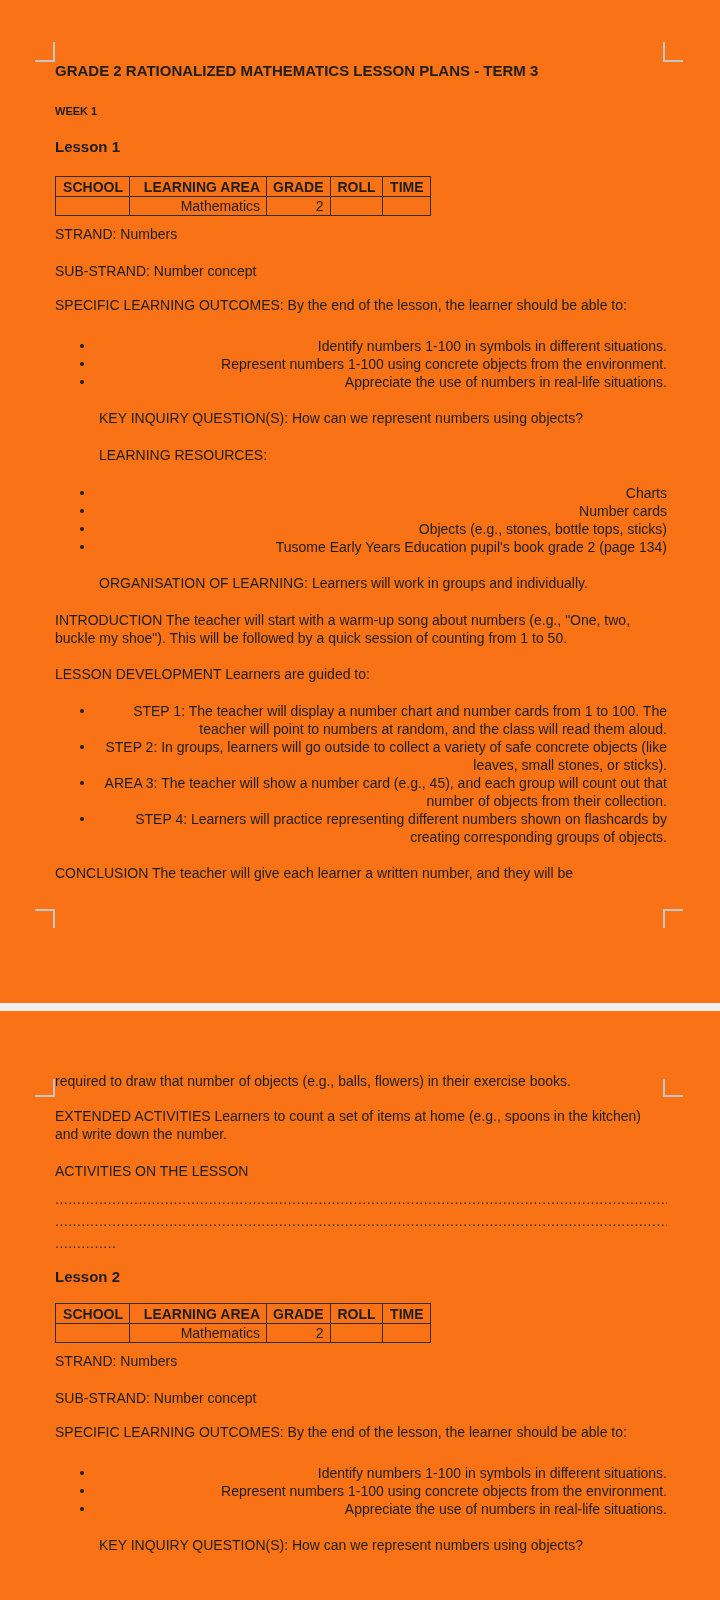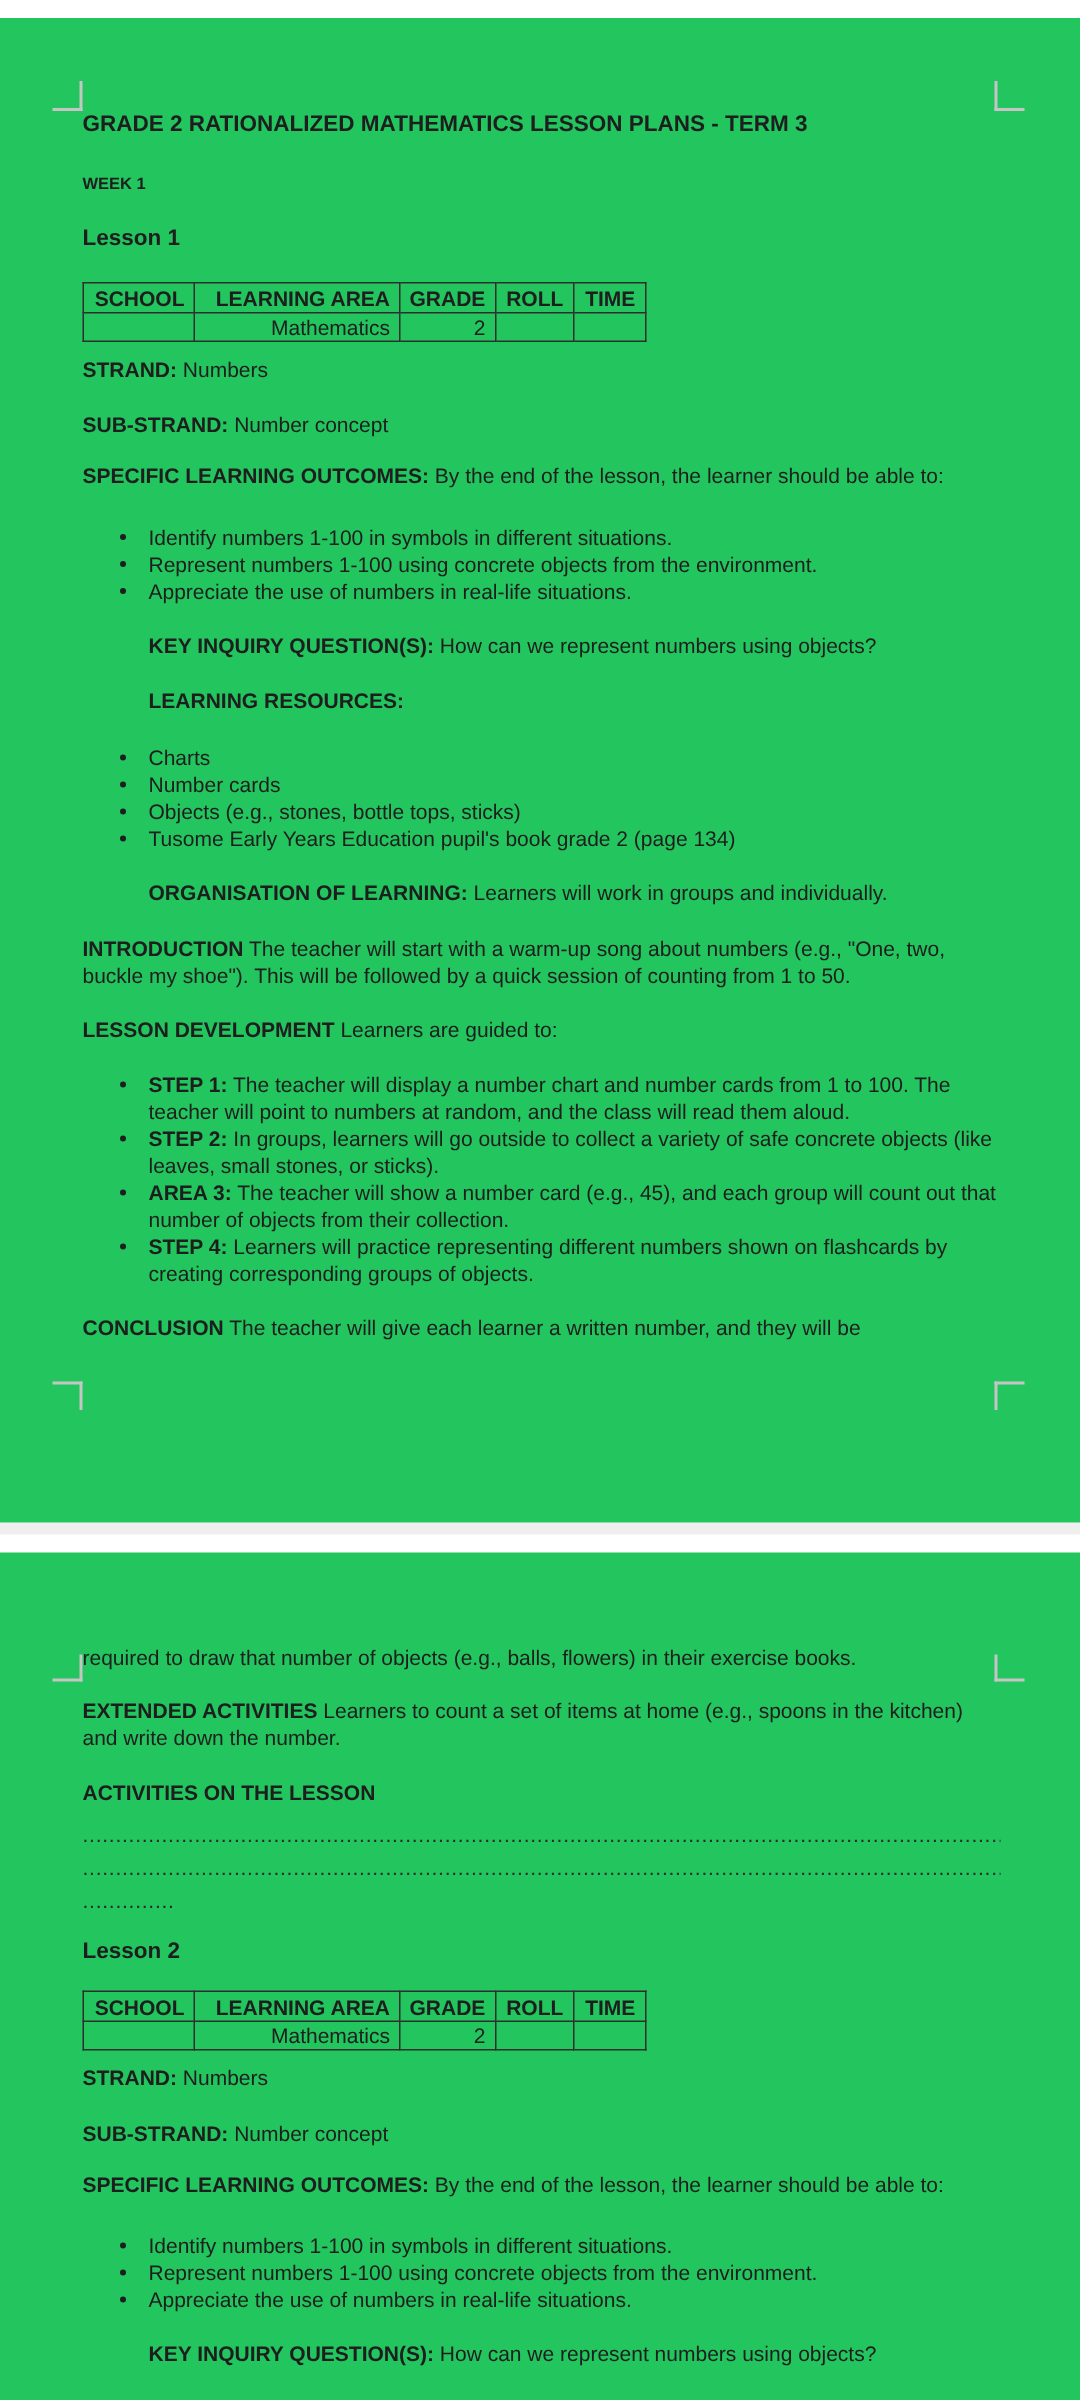--- a/index.html
+++ b/index.html
@@ -4,21 +4,21 @@
 <style>
   * { margin: 0; padding: 0; box-sizing: border-box; }
   html, body {
     width: 720px;
     background: #ffffff;
     font-family: "Liberation Sans", "DejaVu Sans", sans-serif;
     color: #1e1e1e;
   }
   body { height: 1600px; overflow: hidden; }
 
-  .page { position: relative; background: #22c55e; overflow: hidden; margin-top: 12px; }
+  .page { position: relative; background: #f97316; overflow: hidden; }
   .page-1 { height: 1003px; }
   .page-2 { height: 589px; }
   .page-separator { height: 8px; background: #efefef; }
 
   .content {
     padding-left: 55px;
     padding-right: 53px;
     font-size: 14px;
     line-height: 18px;
   }
@@ -60,23 +60,23 @@
   .col-roll   { width: 52px; }
   .col-time   { width: 48px; }
 
   p.line { margin-top: 18px; }
   p.mt9  { margin-top: 9px; }
   p.mt16 { margin-top: 16px; }
   p.mt17 { margin-top: 17px; }
   p.mt19 { margin-top: 19px; }
   p.mt0  { margin-top: 0; }
   .indent { margin-left: 44px; }
-  b { font-weight: 700; }
-
-  ul.doc-list { list-style: none; margin-top: 23px; }
+  b { font-weight: 400; }
+
+  ul.doc-list { list-style: none; margin-top: 23px; text-align: right; }
   ul.doc-list.mt19 { margin-top: 19px; }
   ul.doc-list.mt20 { margin-top: 20px; }
   ul.doc-list li { position: relative; padding-left: 44px; }
   ul.doc-list li::before {
     content: "";
     position: absolute;
     left: 25px;
     top: 7px;
     width: 4px;
     height: 4px;

